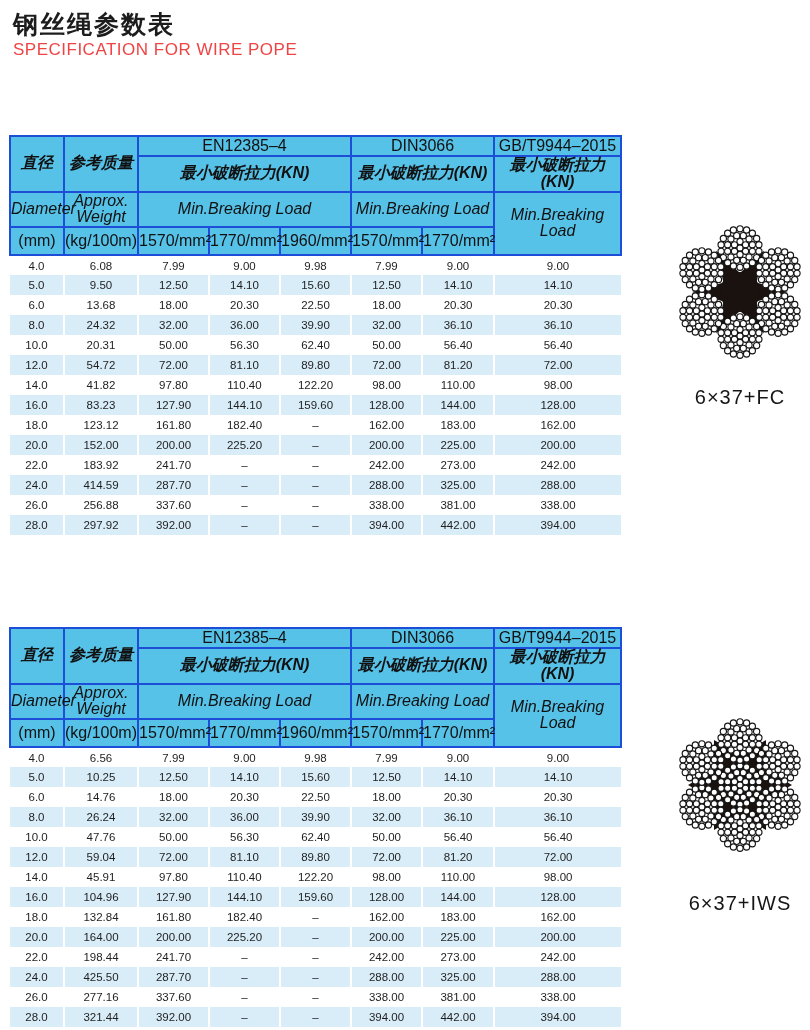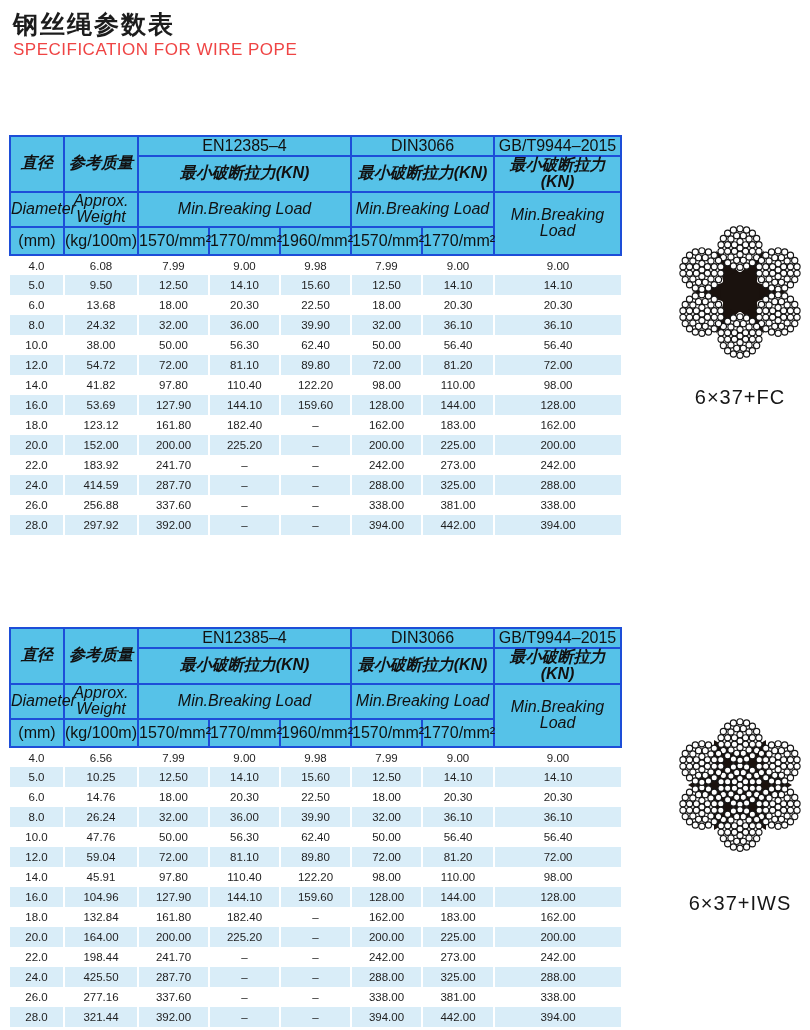--- a/index.html
+++ b/index.html
@@ -137,21 +137,21 @@
         <td>24.32</td>
         <td>32.00</td>
         <td>36.00</td>
         <td>39.90</td>
         <td>32.00</td>
         <td>36.10</td>
         <td>36.10</td>
       </tr>
       <tr>
         <td>10.0</td>
-        <td>38.00</td>
+        <td>20.31</td>
         <td>50.00</td>
         <td>56.30</td>
         <td>62.40</td>
         <td>50.00</td>
         <td>56.40</td>
         <td>56.40</td>
       </tr>
       <tr>
         <td>12.0</td>
         <td>54.72</td>
@@ -167,21 +167,21 @@
         <td>41.82</td>
         <td>97.80</td>
         <td>110.40</td>
         <td>122.20</td>
         <td>98.00</td>
         <td>110.00</td>
         <td>98.00</td>
       </tr>
       <tr>
         <td>16.0</td>
-        <td>53.69</td>
+        <td>83.23</td>
         <td>127.90</td>
         <td>144.10</td>
         <td>159.60</td>
         <td>128.00</td>
         <td>144.00</td>
         <td>128.00</td>
       </tr>
       <tr>
         <td>18.0</td>
         <td>123.12</td>

